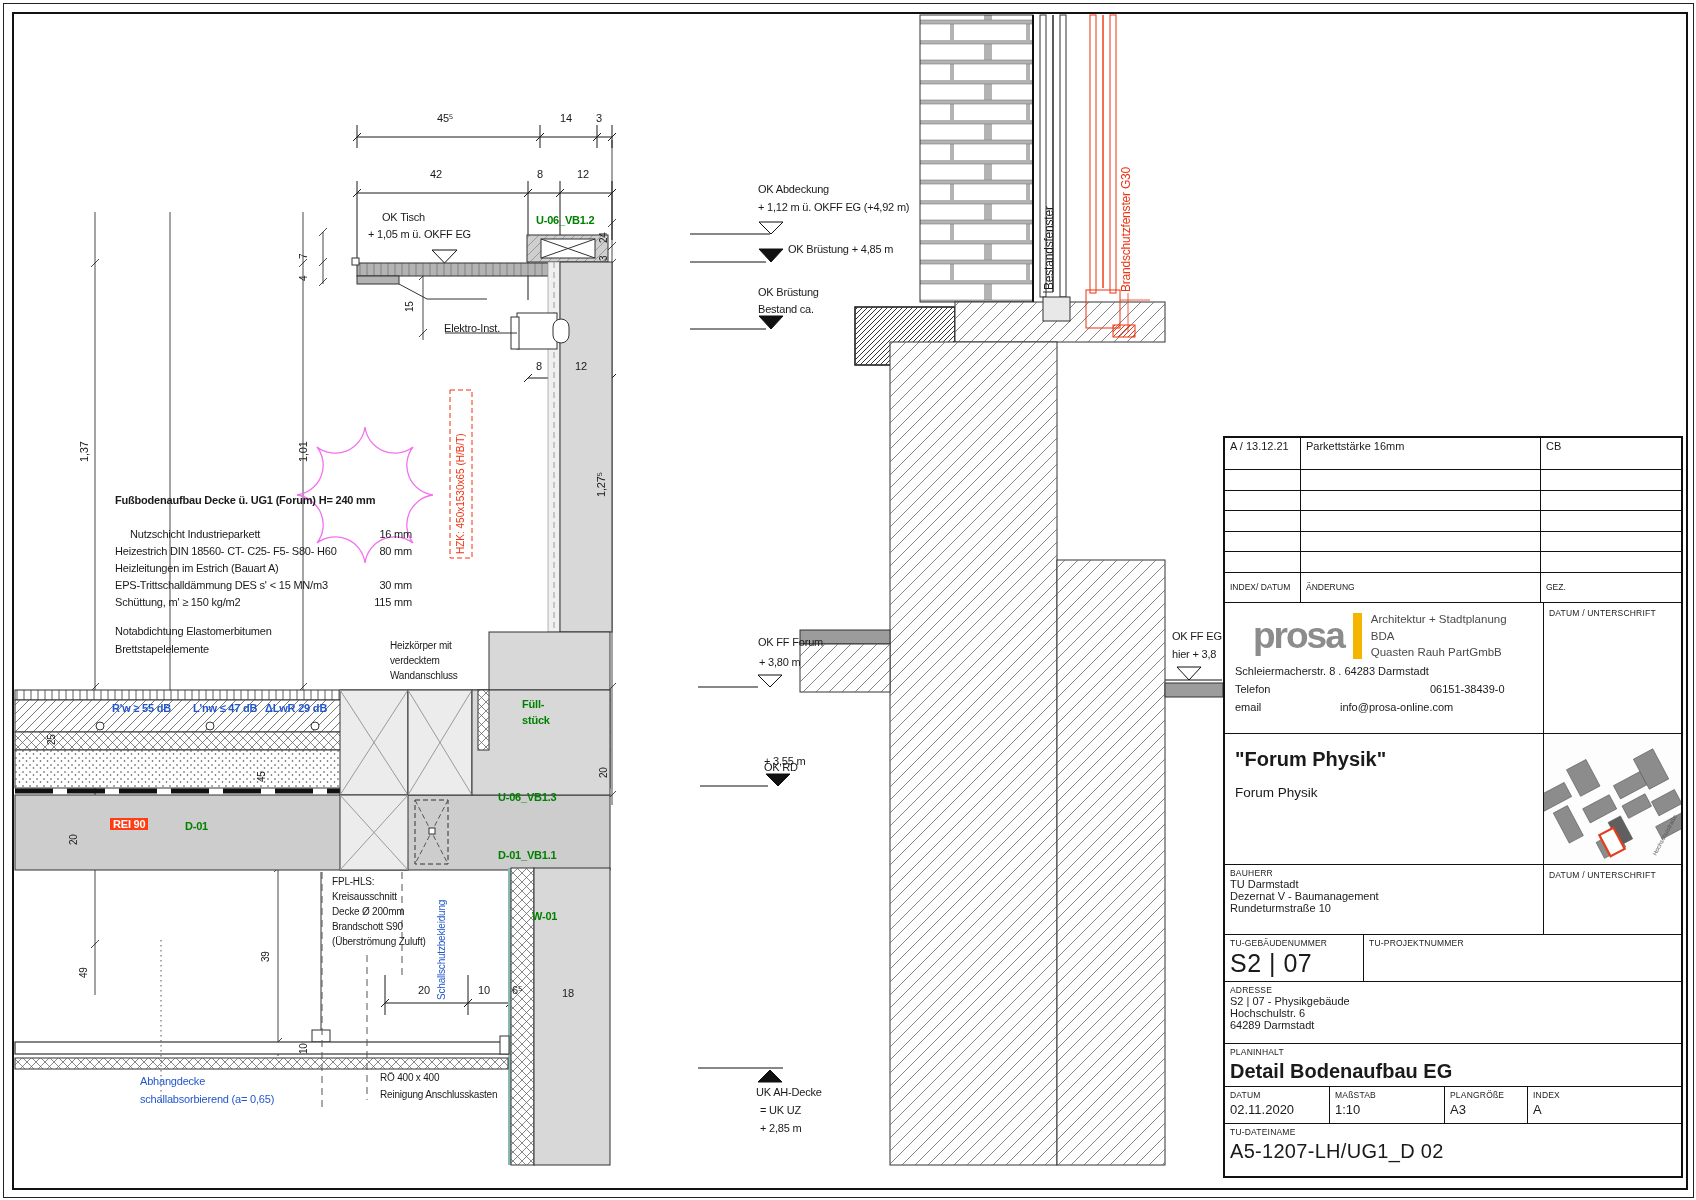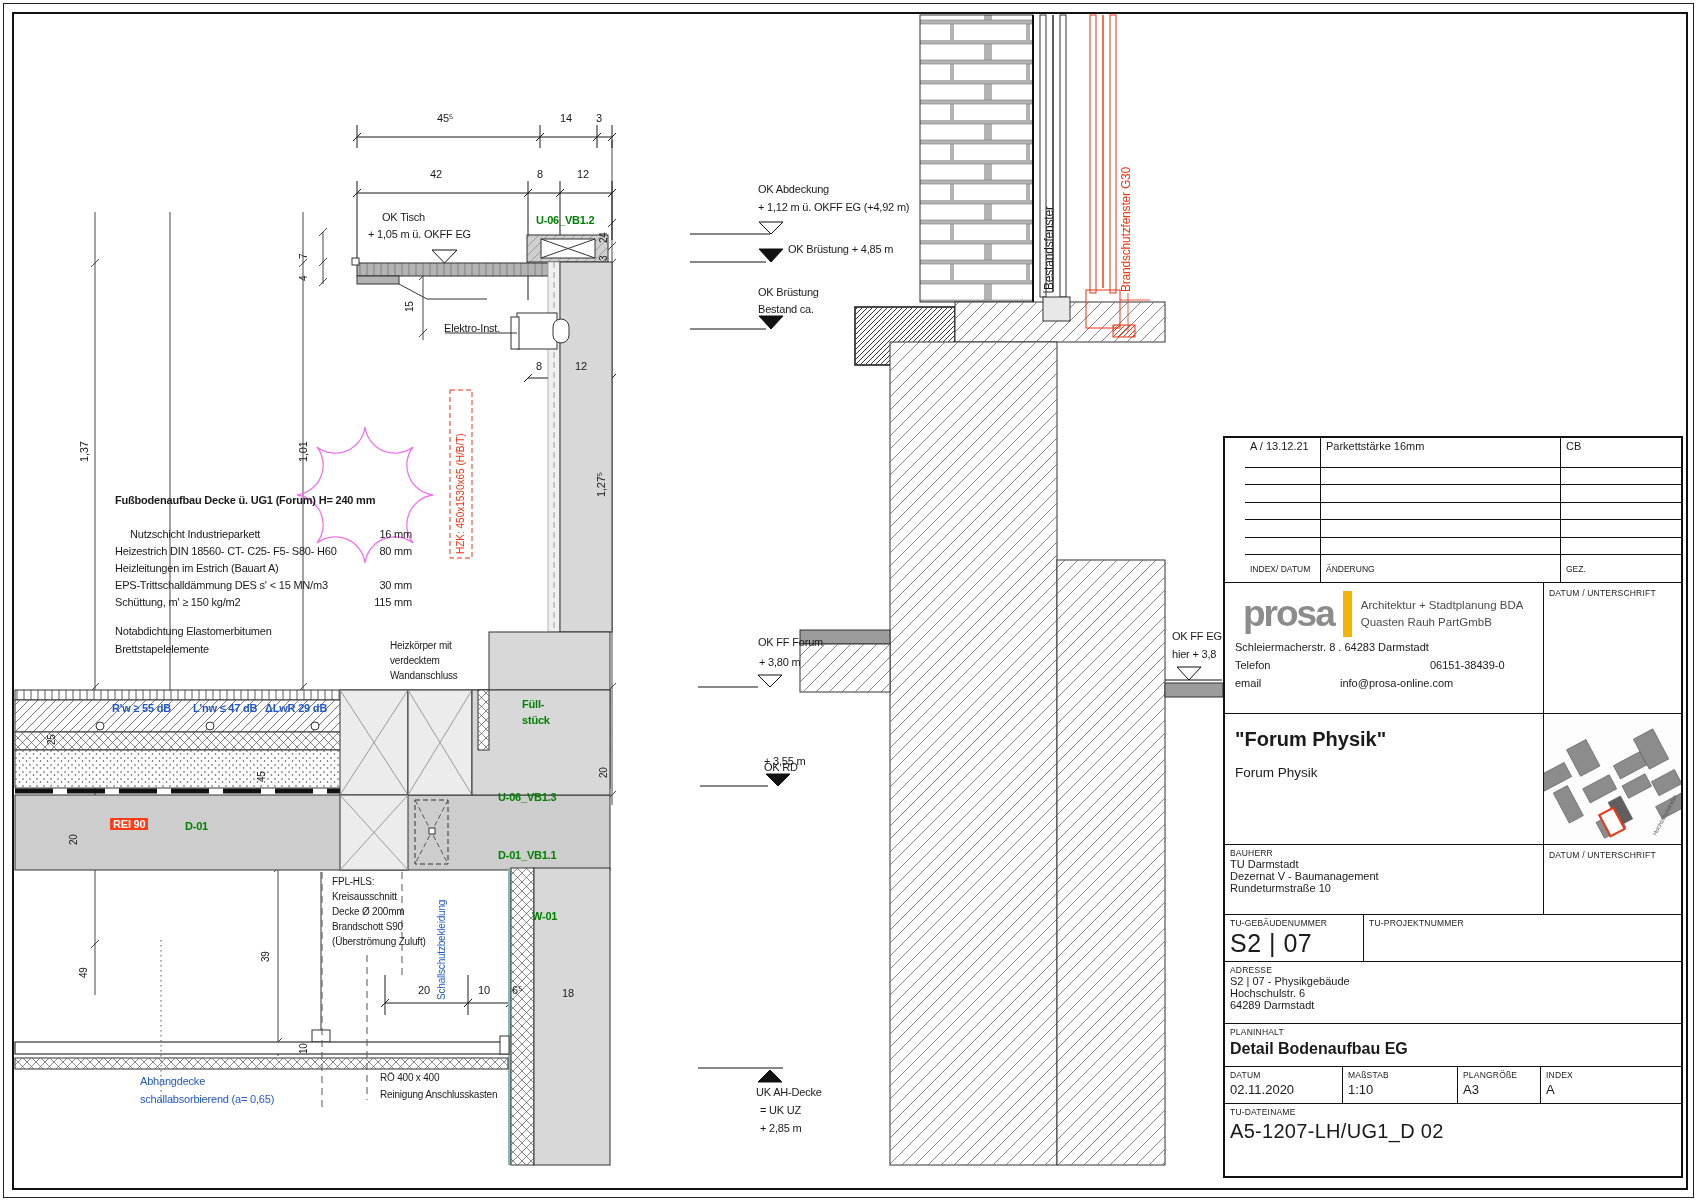--- a/index.html
+++ b/index.html
@@ -15,52 +15,52 @@
   .blue{color:#2257cc;}
   .red{color:#ee3311;}
   .rot{transform:rotate(-90deg);transform-origin:0 0;}
   .rei{background:#ff3c14;color:#fff;font-weight:bold;padding:0 3px;font-size:11px;}
   .val{width:60px;text-align:right;}
   
   .tb{position:absolute;left:1223px;top:436px;width:460px;height:742px;background:#fff;
       border:2px solid #111;box-sizing:border-box;font-size:11px;}
   .tb *{box-sizing:border-box;}
   .tb .lab{font-size:8.5px;letter-spacing:0.2px;color:#222;}
-  .rev{display:grid;grid-template-columns:76px 240px 1fr;height:145px;border-bottom:1.5px solid #111;padding-left:20px;}
+  .rev{display:grid;grid-template-columns:76px 240px 1fr;height:165px;border-bottom:1.5px solid #111;}
   .rev>div{border-right:1px solid #111;border-bottom:1px solid #111;padding:2px 5px;font-size:11px;overflow:hidden;}
   .rev>div:nth-child(3n){border-right:none;}
   .rev>div.hd{display:flex;align-items:center;font-size:8.5px;border-bottom:none;}
   .row2{display:flex;border-bottom:1.5px solid #111;}
   .sigbox{width:138px;border-left:1px solid #111;padding:3px 5px;}
   .firm{height:131px;}
   .firm .left{flex:1;padding:6px 10px;}
-  .logo-row{display:flex;align-items:center;gap:9px;margin:2px 0 4px 8px;}
+  .logo-row{display:flex;align-items:center;gap:9px;margin:2px 0 4px 18px;}
   .logo-word{font-size:37px;font-weight:bold;color:#8c8c8c;letter-spacing:-2px;line-height:0.9;}
   .logo-bar{width:9px;height:46px;background:#f5b400;}
   .logo-sub{font-size:11.5px;color:#4a4a4a;line-height:1.45;}
   .addr{font-size:11px;margin-top:2px;}
   .contact{display:flex;font-size:11px;margin-top:6px;}
   .contact .k{width:105px;}
   .proj{height:131px;}
   .proj .left{flex:1;padding:10px 10px;}
   .ptitle{font-size:20px;font-weight:bold;margin-top:4px;}
   .psub{font-size:13.5px;margin-top:14px;}
   .mapbox{width:138px;border-left:1px solid #111;padding:0;overflow:hidden;}
   .bau{height:70px;}
   .bau .left{flex:1;padding:3px 5px;}
   .numrow{display:flex;height:47px;border-bottom:1.5px solid #111;}
   .numrow .c1{width:139px;border-right:1px solid #111;padding:3px 5px;}
   .numrow .c2{flex:1;padding:3px 5px;}
   .bigno{font-size:25px;margin-top:1px;letter-spacing:0.5px;}
   .adr{height:62px;border-bottom:1.5px solid #111;padding:3px 5px;}
   .inh{height:43px;border-bottom:1.5px solid #111;padding:3px 5px;}
-  .inh .v{font-size:16px;font-weight:bold;margin-top:3px;}
+  .inh .v{font-size:20px;font-weight:bold;margin-top:3px;}
   .meta{display:flex;height:37px;border-bottom:1.5px solid #111;}
   .meta>div{padding:3px 5px;border-right:1px solid #111;}
-  .meta .m1{width:118px;}.meta .m2{width:115px;}.meta .m3{width:83px;}
+  .meta .m1{width:105px;}.meta .m2{width:115px;}.meta .m3{width:83px;}
   .meta .m4{flex:1;border-right:none;}
   .meta .v{font-size:13px;margin-top:2px;}
   .datei{height:50px;padding:3px 5px;}
   .datei .v{font-size:20px;margin-top:3px;letter-spacing:0.3px;}
 </style>
 </head>
 <body>
 
 <div class="frame-outer"></div>
 <div class="frame-inner"></div>

